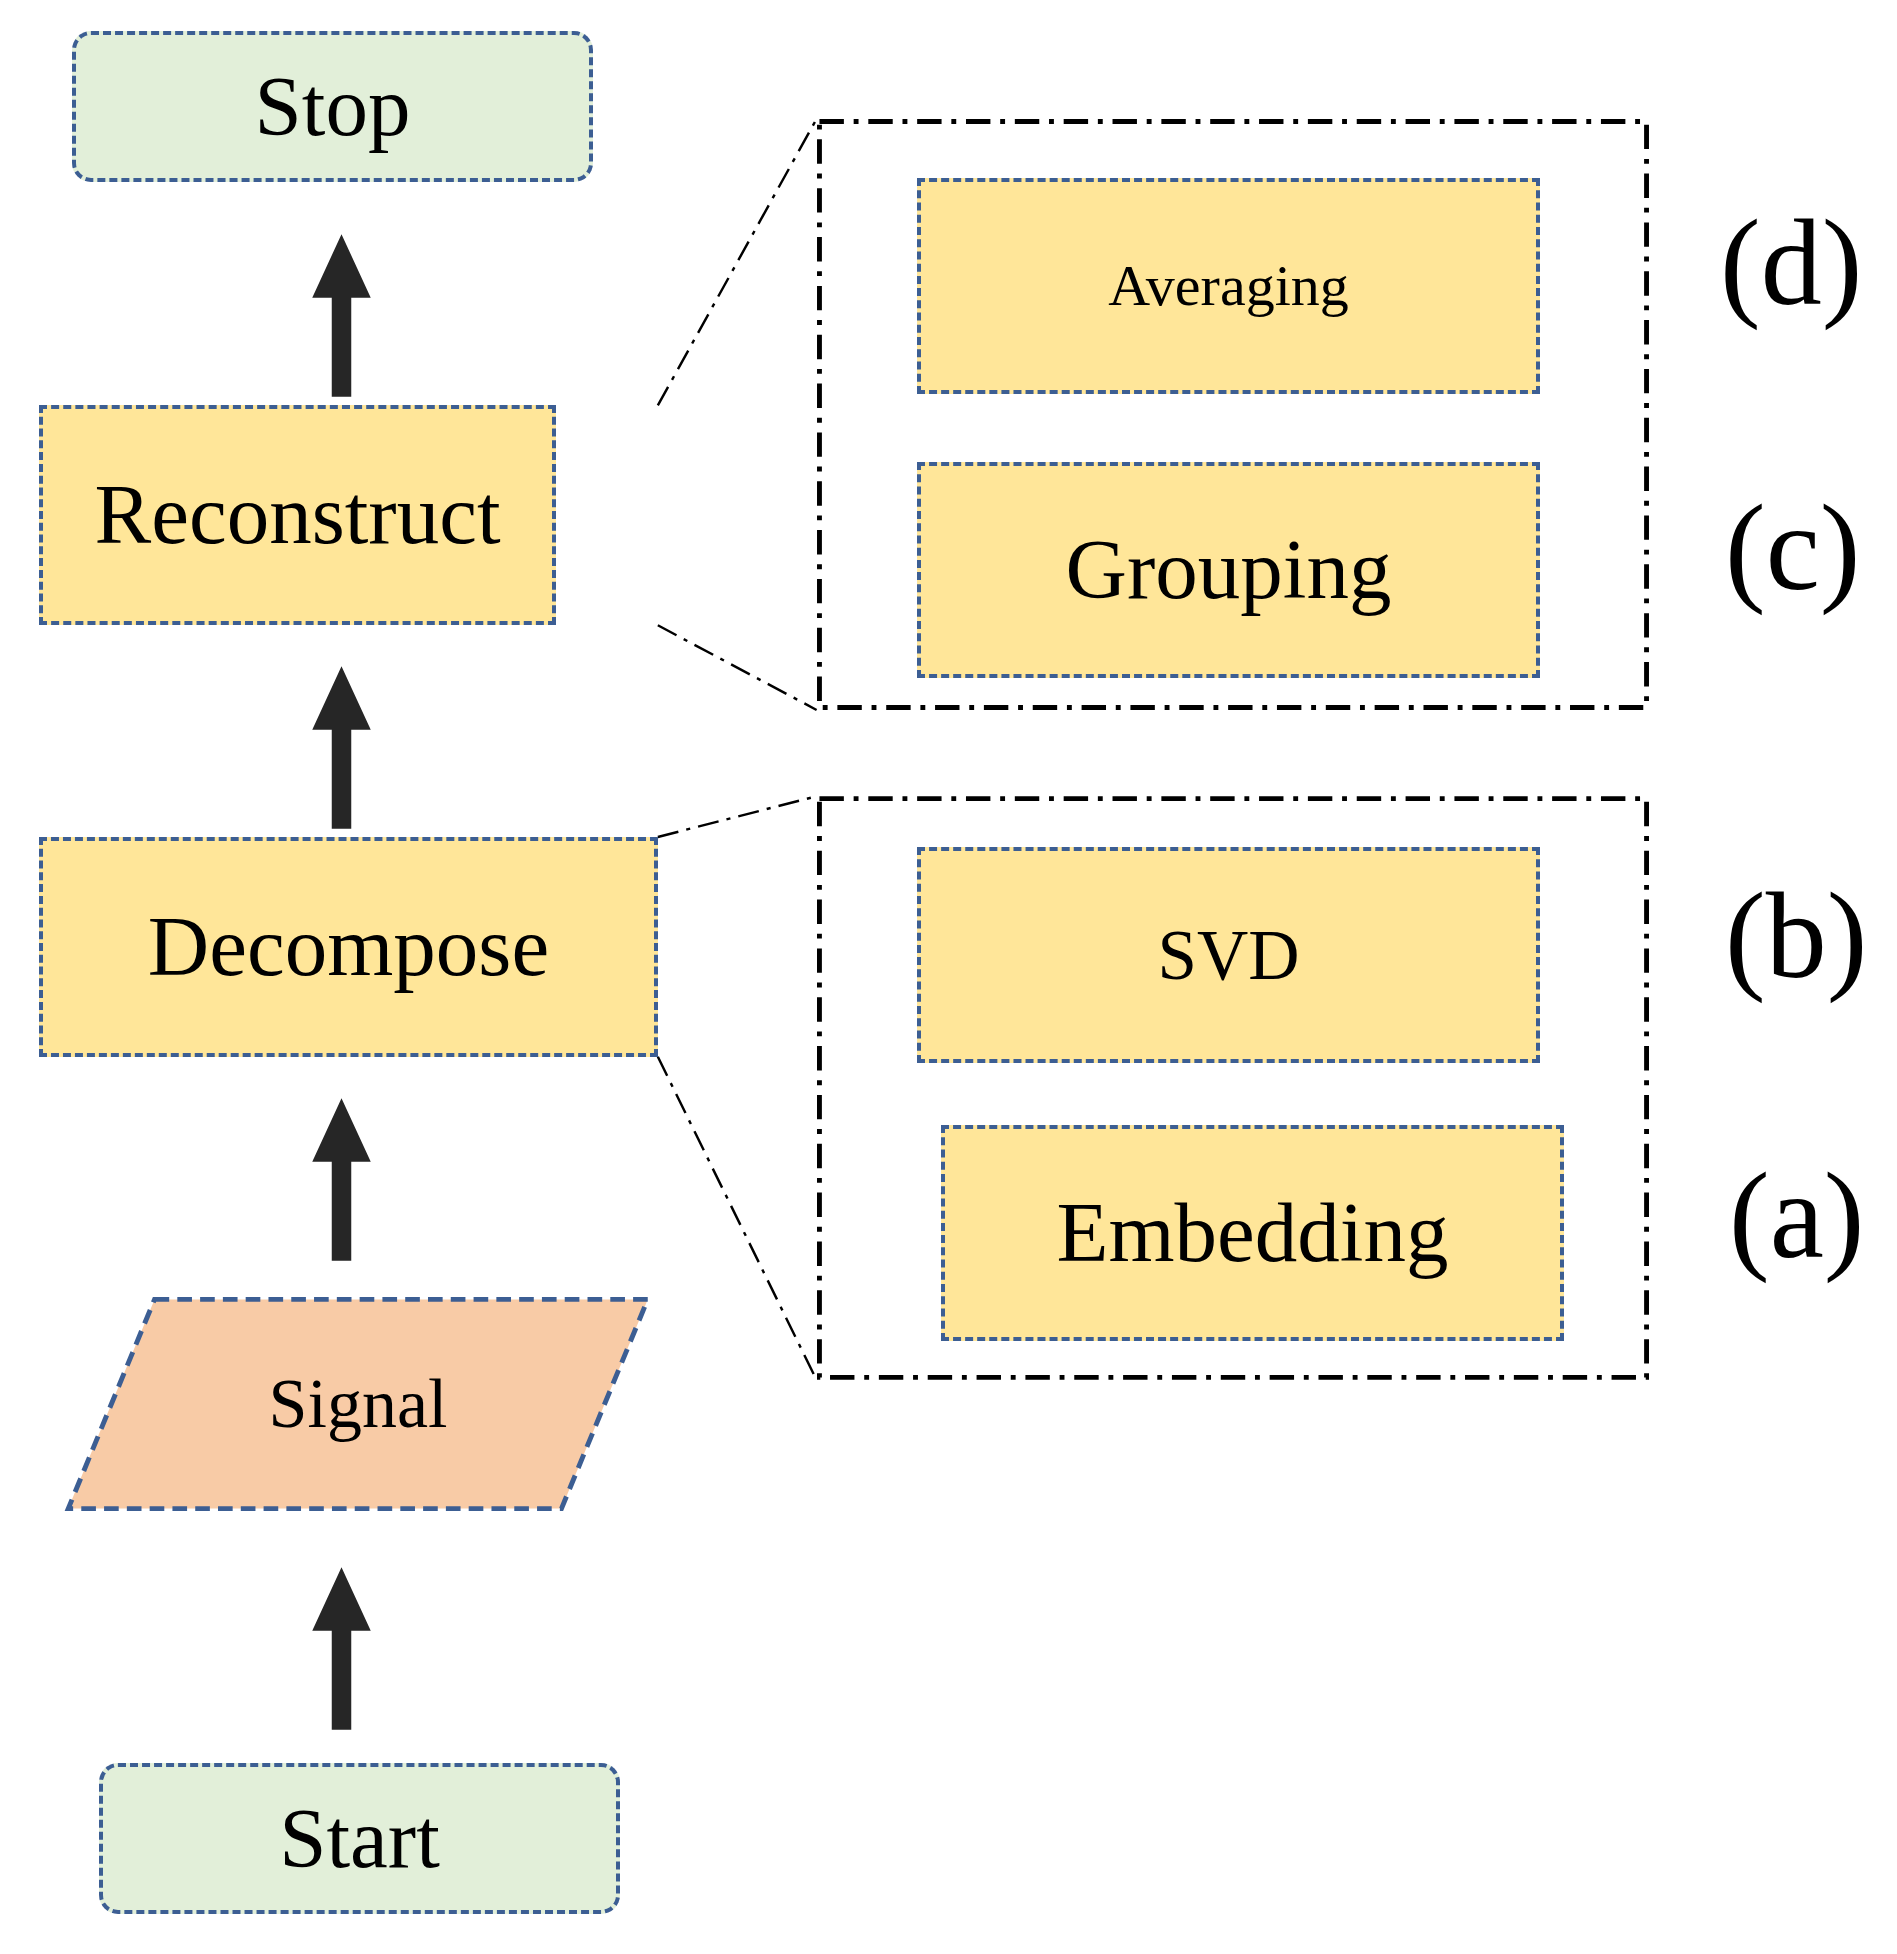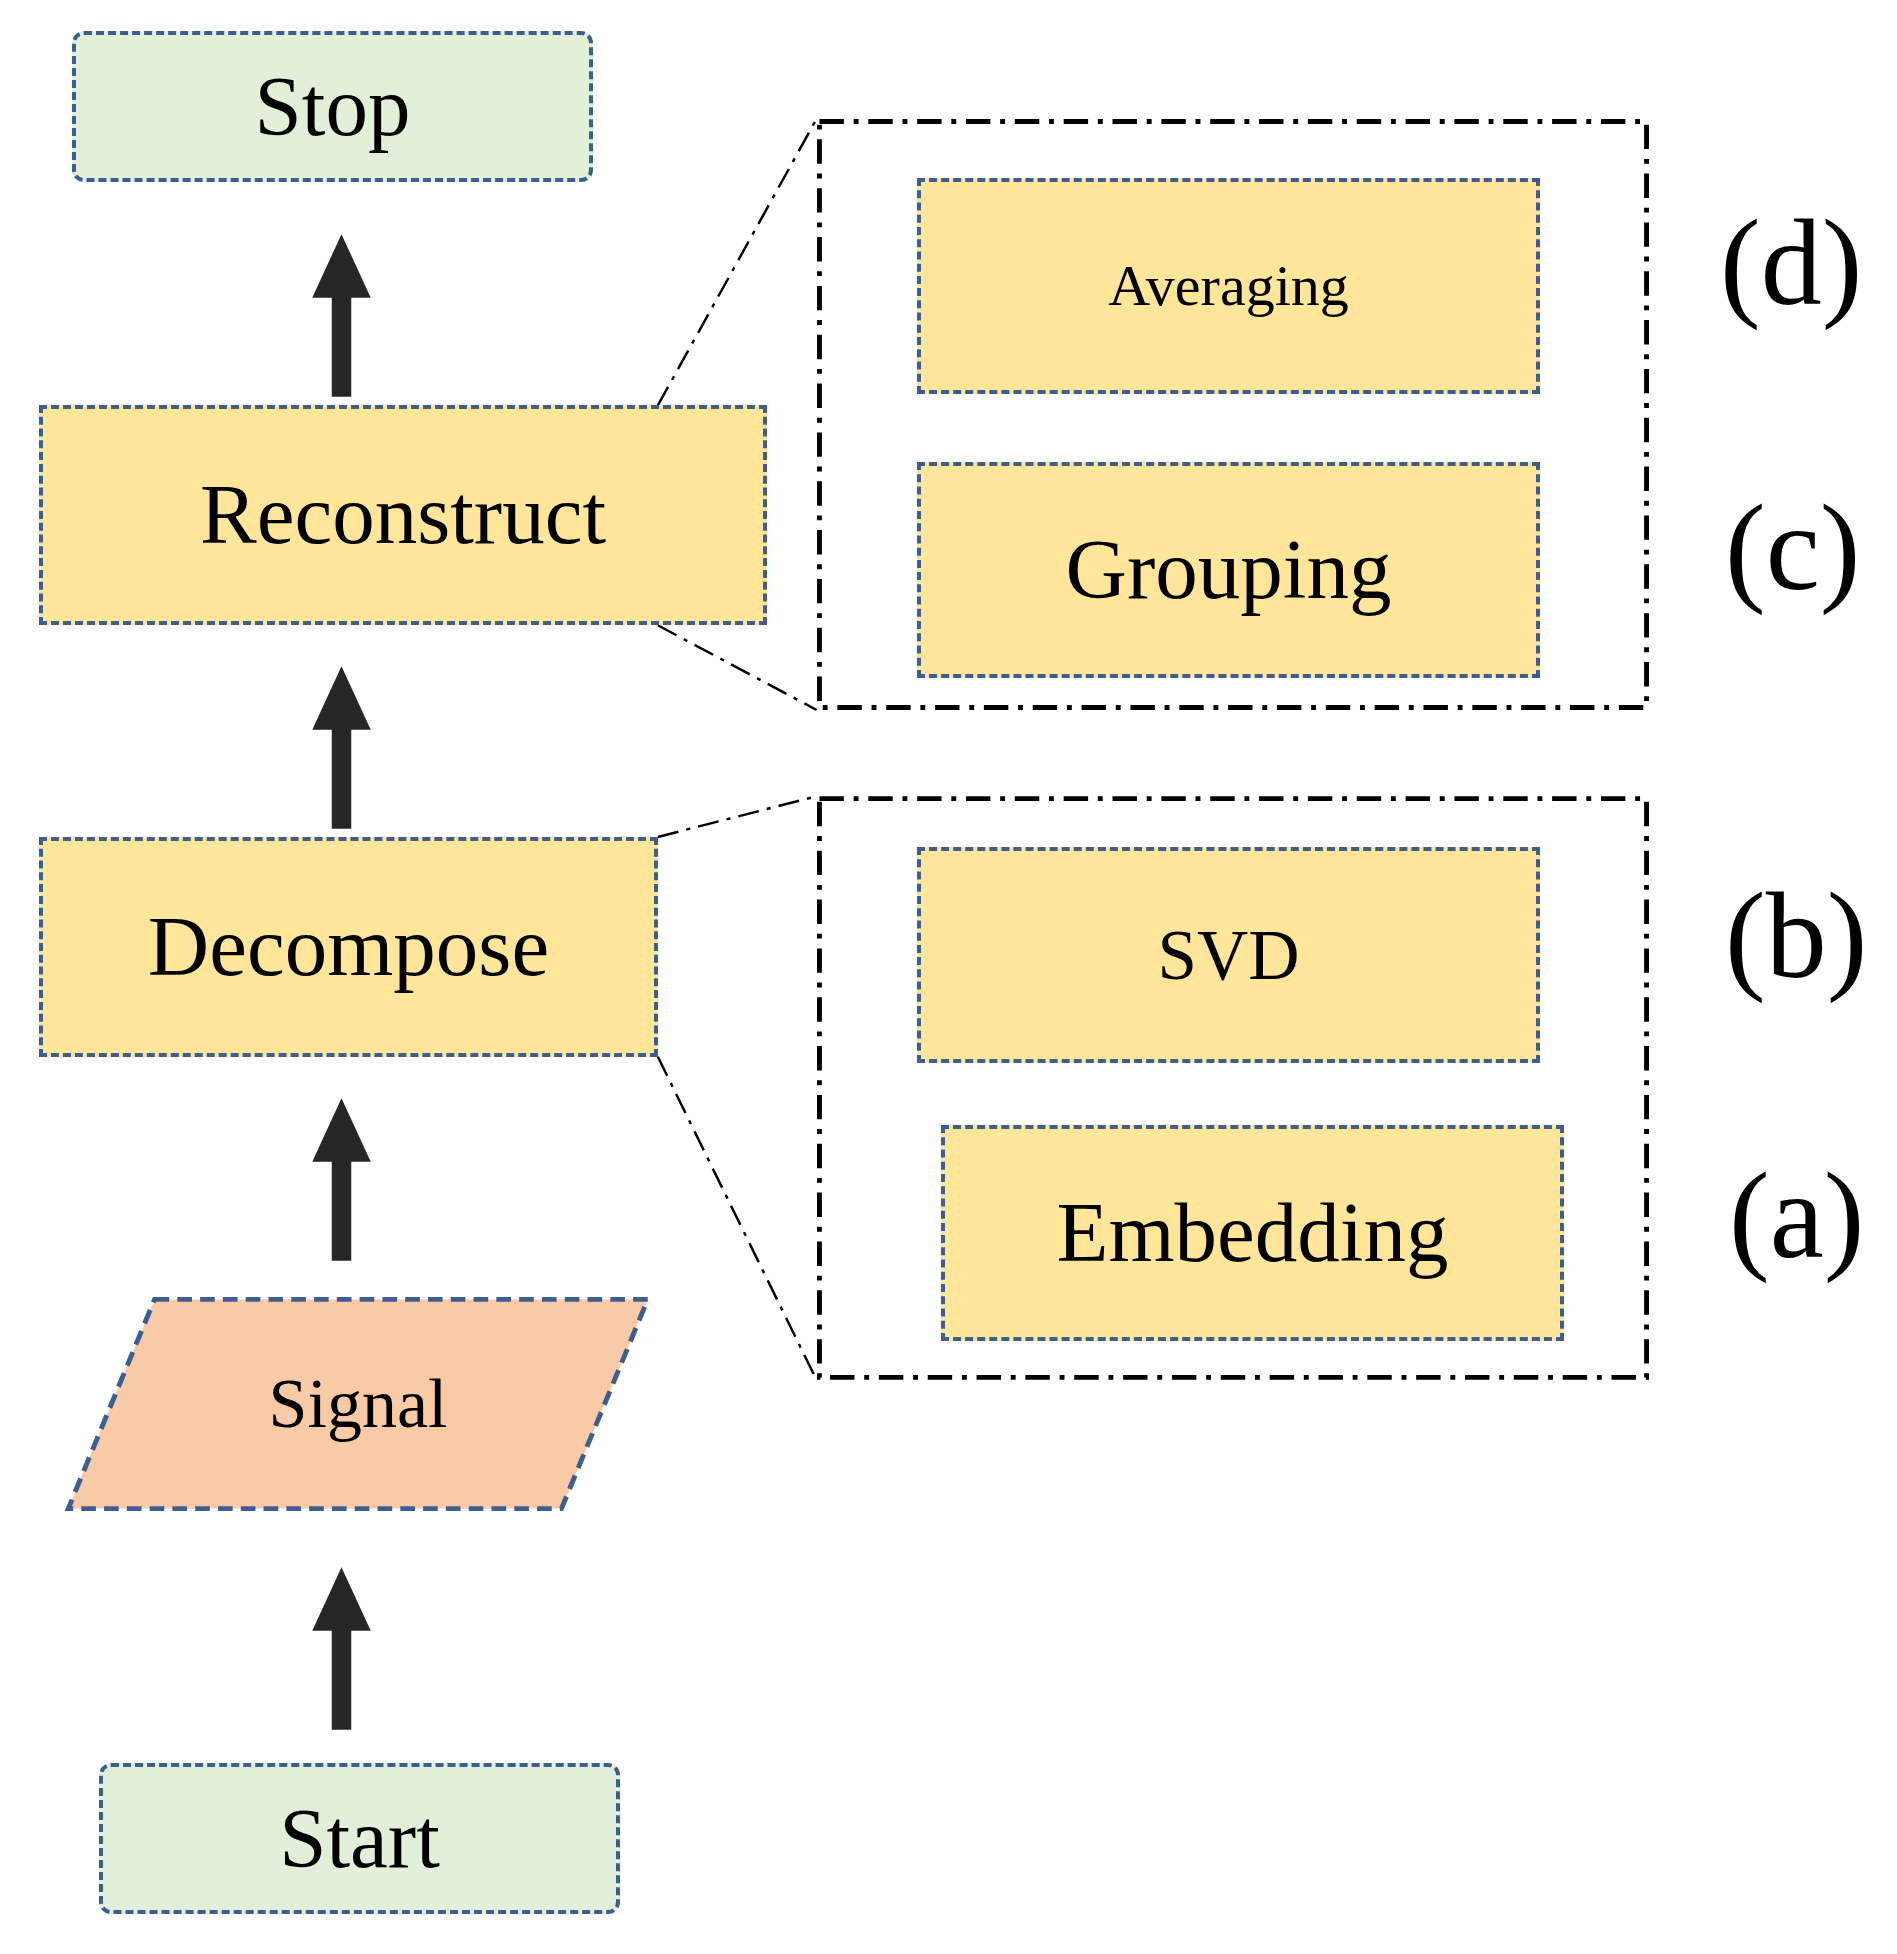--- a/index.html
+++ b/index.html
@@ -25,21 +25,21 @@
     justify-content: center;
     color: #000000;
     text-align: center;
     line-height: 1.05;
     white-space: nowrap;
   }
 
   .node-terminal {
     background: #E2EFD9;
     border: 4.1px dashed #3C5E93;
-    border-radius: 12px;
+    border-radius: 19px;
   }
 
   .node-process {
     background: #FFE699;
     border: 4.1px dashed #3C5E93;
     border-radius: 0;
   }
 
   .node-io-wrap {
     position: absolute;
@@ -118,21 +118,21 @@
   <div class="node node-terminal" style="left:72px; top:31px; width:521px; height:151px; font-size:85px;">
     <span>Stop</span>
   </div>
 
   <div class="arrow" style="left:309px; top:234px; width:65px; height:163px;">
     <svg width="65" height="163" viewBox="0 0 80 200">
       <polygon points="40,0 76,78 52,78 52,200 28,200 28,78 4,78" fill="#262626"></polygon>
     </svg>
   </div>
 
-  <div class="node node-process" style="left:39px; top:405px; width:728px; height:220px; font-size:85px;">
+  <div class="node node-process" style="left:39px; top:405px; width:517px; height:220px; font-size:85px;">
     <span>Reconstruct</span>
   </div>
 
   <div class="arrow" style="left:309px; top:666px; width:65px; height:163px;">
     <svg width="65" height="163" viewBox="0 0 80 200">
       <polygon points="40,0 76,78 52,78 52,200 28,200 28,78 4,78" fill="#262626"></polygon>
     </svg>
   </div>
 
   <div class="node node-process" style="left:39px; top:837px; width:619px; height:220px; font-size:85px;">

